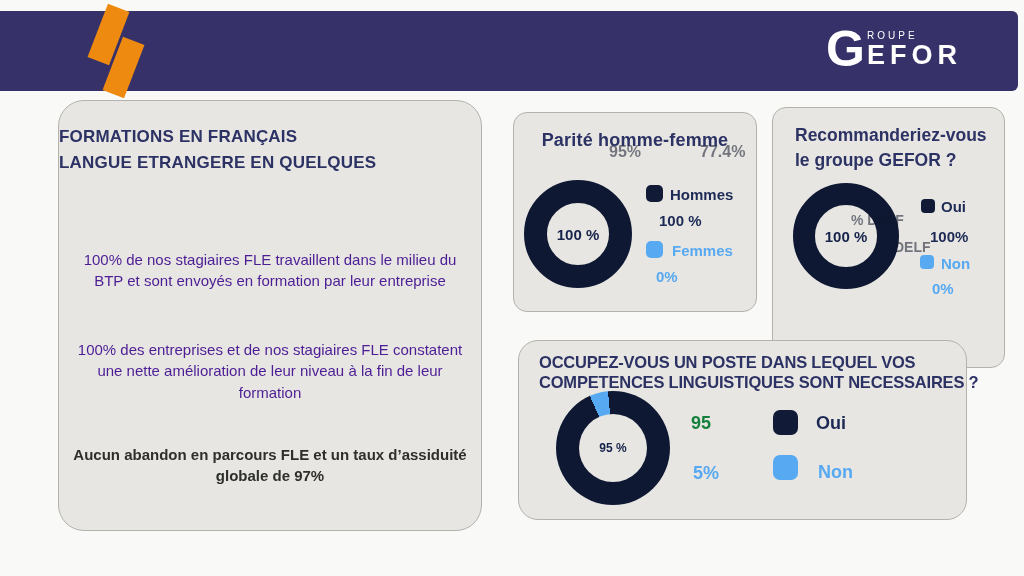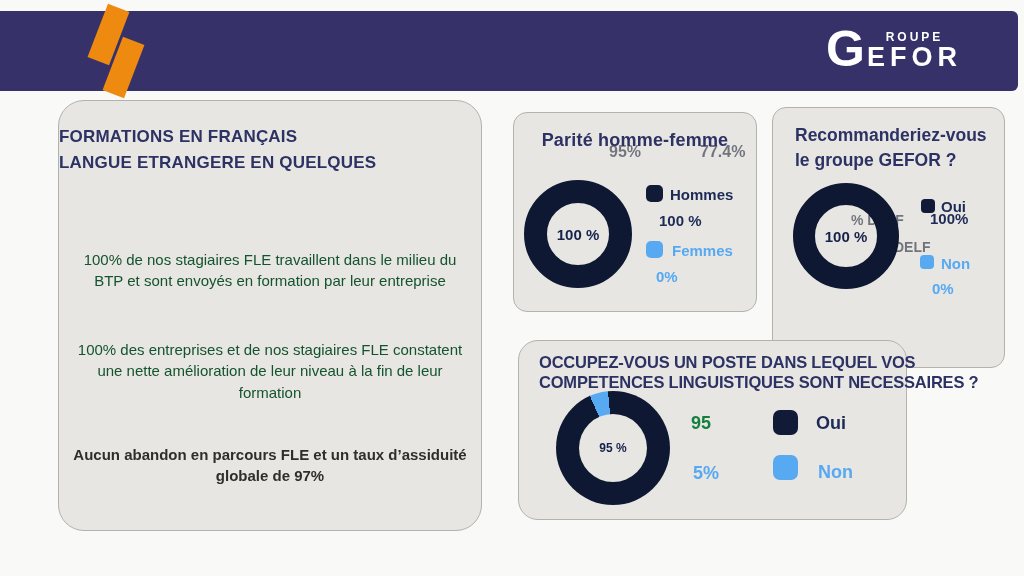--- a/index.html
+++ b/index.html
@@ -9,34 +9,34 @@
 
   
   .header-bar { position:absolute; left:0; top:11px; width:1018px; height:80px;
     background:#363169; border-radius:0 6px 6px 0; }
   .orange-shape { position:absolute; background:#ee8a10; width:23px; height:57px; z-index:5; }
   .orange-1 { left:97px; top:6px; transform:rotate(21deg); }
   .orange-2 { left:112px; top:39px; transform:rotate(21deg); }
   .logo { position:absolute; right:62px; top:29px; display:flex; align-items:flex-start; color:#ffffff; z-index:6; }
   .logo-g { font-size:50px; font-weight:800; line-height:0.82; letter-spacing:0; }
   .logo-stack { display:flex; flex-direction:column; margin-left:2px; padding-top:2px; }
-  .logo-roupe { font-size:12px; font-weight:700; letter-spacing:3px; line-height:1;text-align:center; }
+  .logo-roupe { font-size:10px; font-weight:400; letter-spacing:3px; line-height:1; }
   .logo-efor { font-size:27px; font-weight:800; letter-spacing:5px; line-height:1; margin-top:1px; }
 
   
   .card { position:absolute; background:#e7e6e2; border:1px solid #b3b2ad; }
   .intro-card { left:58px; top:100px; width:424px; height:431px; border-radius:26px; }
   .parity-card { left:513px; top:112px; width:244px; height:200px; border-radius:14px; }
   .recommend-card { left:772px; top:107px; width:233px; height:261px; border-radius:14px; }
-  .position-card { left:518px; top:340px; width:389px; height:180px; border-radius:20px; }
+  .position-card { left:518px; top:340px; width:449px; height:180px; border-radius:20px; }
 
   .intro-title { position:absolute; top:23px; left:0; width:100%; text-align:left;
     color:#2d3264; font-weight:bold; font-size:17px; line-height:1.55; letter-spacing:0.2px; }
   .intro-p { position:absolute; left:50%; transform:translateX(-50%); width:406px; text-align:center;
-    color:#14532d; font-size:15px; line-height:1.42; }
+    color:#4c1d95; font-size:15px; line-height:1.42; }
   .intro-p1 { top:148px; }
   .intro-p2 { top:238px; }
   .intro-p3 { top:343px; width:416px; font-weight:bold; color:#2e2e2c; }
 
   .ghost { position:absolute; color:#0f172a; opacity:0.55; font-weight:bold; z-index:1; }
 
   .card-title { color:#2d3264; font-weight:bold; }
   .parity-title { position:absolute; top:17px; left:0; width:100%; text-align:center; font-size:18px; letter-spacing:0.2px; z-index:2; }
 
   .donut { position:absolute; border-radius:50%; display:flex; align-items:center; justify-content:center; }
@@ -107,21 +107,21 @@
       <div>Recommanderiez-vous</div>
       <div>le groupe GEFOR ?</div>
     </div>
     <div class="ghost" style="left:78px; top:104px; font-size:14px;">% DELF</div>
     <div class="ghost" style="left:121px; top:131px; font-size:14px;">DELF</div>
     <div class="donut ring" style="left:20px; top:75px; width:106px; height:106px; border-width:22px;">
       <span class="donut-center" style="font-size:15px;">100 %</span>
     </div>
     <div class="legend-square sq-navy" style="left:148px; top:91px; width:14px; height:14px; border-radius:4px;"></div>
     <div class="lg-label navy-t" style="left:168px; top:90px; font-size:15px;">Oui</div>
-    <div class="lg-label navy-t" style="left:157px; top:102px; font-size:15px;">100%</div>
+    <div class="lg-label navy-t" style="left:157px; top:120px; font-size:15px;">100%</div>
     <div class="legend-square sq-blue" style="left:147px; top:147px; width:14px; height:14px; border-radius:4px;"></div>
     <div class="lg-label blue-t" style="left:168px; top:147px; font-size:15px;">Non</div>
     <div class="lg-label blue-t" style="left:159px; top:172px; font-size:15px;">0%</div>
   </div>
 
   <div class="card position-card">
     <div class="position-title card-title">
       <div>OCCUPEZ-VOUS UN POSTE DANS LEQUEL VOS</div>
       <div>COMPETENCES LINGUISTIQUES SONT NECESSAIRES ?</div>
     </div>

